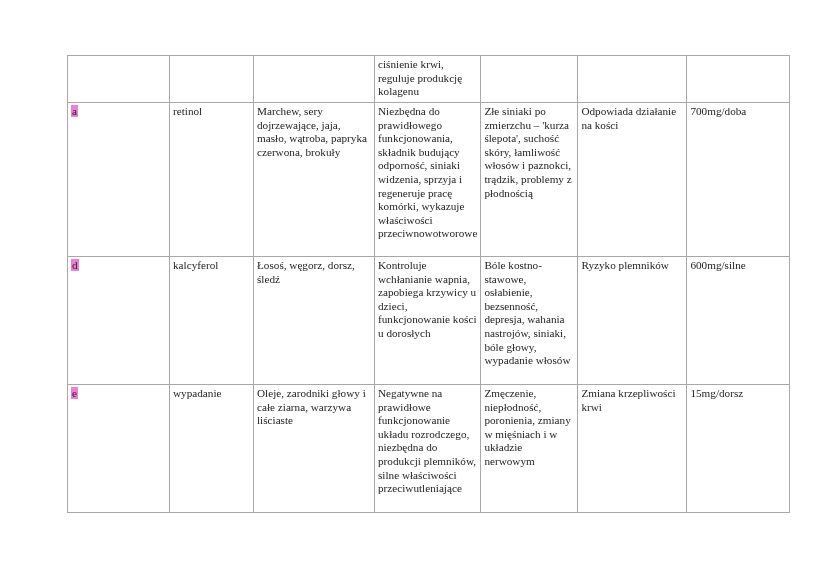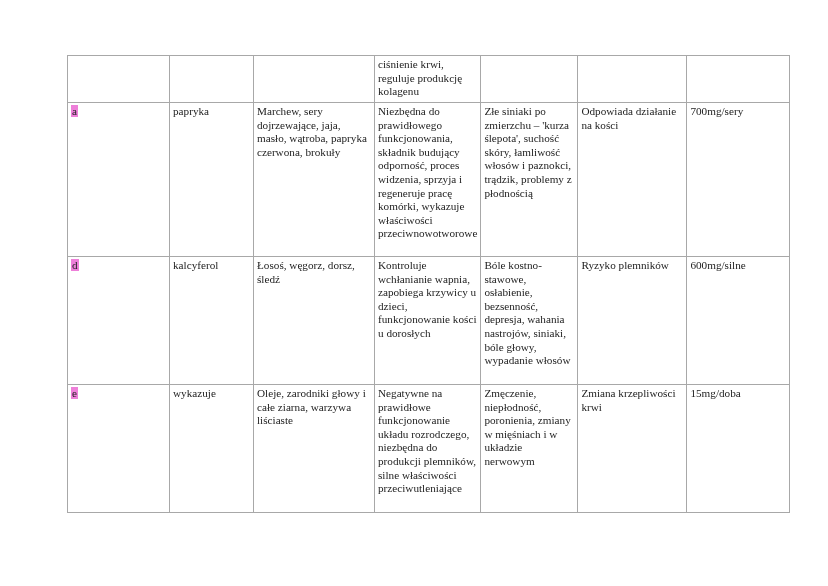--- a/index.html
+++ b/index.html
@@ -36,40 +36,40 @@
         <td><span></span></td>
         <td></td>
         <td></td>
         <td>ciśnienie krwi, reguluje produkcję kolagenu</td>
         <td></td>
         <td></td>
         <td></td>
       </tr>
       <tr class="r1">
         <td><span class="hl">a</span></td>
-        <td>papryka</td>
+        <td>retinol</td>
         <td>Marchew, sery dojrzewające, jaja, masło, wątroba, papryka czerwona, brokuły</td>
-        <td>Niezbędna do prawidłowego funkcjonowania, składnik budujący odporność, proces widzenia, sprzyja i regeneruje pracę komórki, wykazuje właściwości przeciwnowotworowe</td>
+        <td>Niezbędna do prawidłowego funkcjonowania, składnik budujący odporność, siniaki widzenia, sprzyja i regeneruje pracę komórki, wykazuje właściwości przeciwnowotworowe</td>
         <td>Złe siniaki po zmierzchu – 'kurza ślepota', suchość skóry, łamliwość włosów i paznokci, trądzik, problemy z płodnością</td>
         <td>Odpowiada działanie na kości</td>
-        <td>700mg/sery</td>
+        <td>700mg/doba</td>
       </tr>
       <tr class="r2">
         <td><span class="hl">d</span></td>
         <td>kalcyferol</td>
         <td>Łosoś, węgorz, dorsz, śledź</td>
         <td>Kontroluje wchłanianie wapnia, zapobiega krzywicy u dzieci, funkcjonowanie kości u dorosłych</td>
         <td>Bóle kostno-stawowe, osłabienie, bezsenność, depresja, wahania nastrojów, siniaki, bóle głowy, wypadanie włosów</td>
         <td>Ryzyko plemników</td>
         <td>600mg/silne</td>
       </tr>
       <tr class="r3">
         <td><span class="hl">e</span></td>
-        <td>wykazuje</td>
+        <td>wypadanie</td>
         <td>Oleje, zarodniki głowy i całe ziarna, warzywa liściaste</td>
         <td>Negatywne na prawidłowe funkcjonowanie układu rozrodczego, niezbędna do produkcji plemników, silne właściwości przeciwutleniające</td>
         <td>Zmęczenie, niepłodność, poronienia, zmiany w mięśniach i w układzie nerwowym</td>
         <td>Zmiana krzepliwości krwi</td>
-        <td>15mg/doba</td>
+        <td>15mg/dorsz</td>
       </tr>
     </tbody>
   </table>
 </div>
 
 </body></html>

